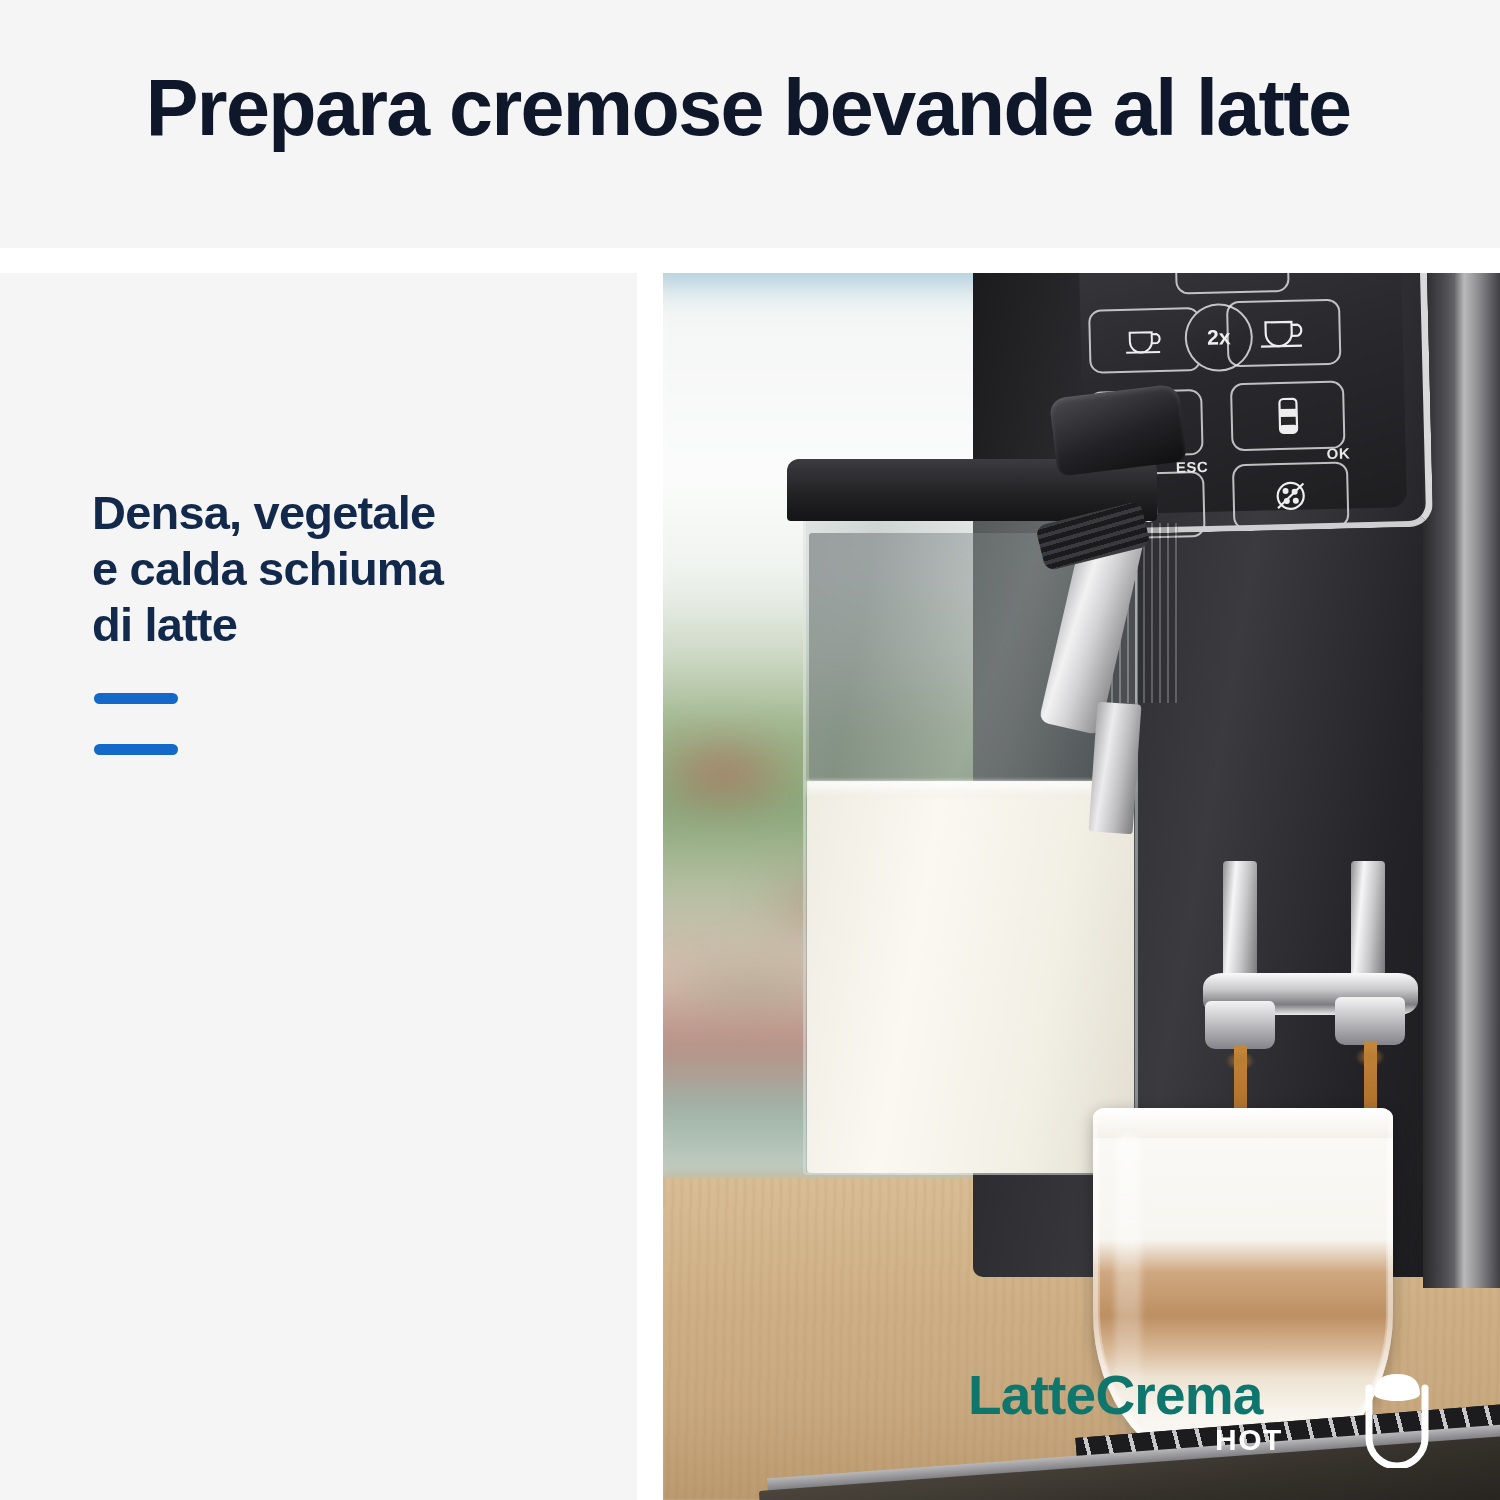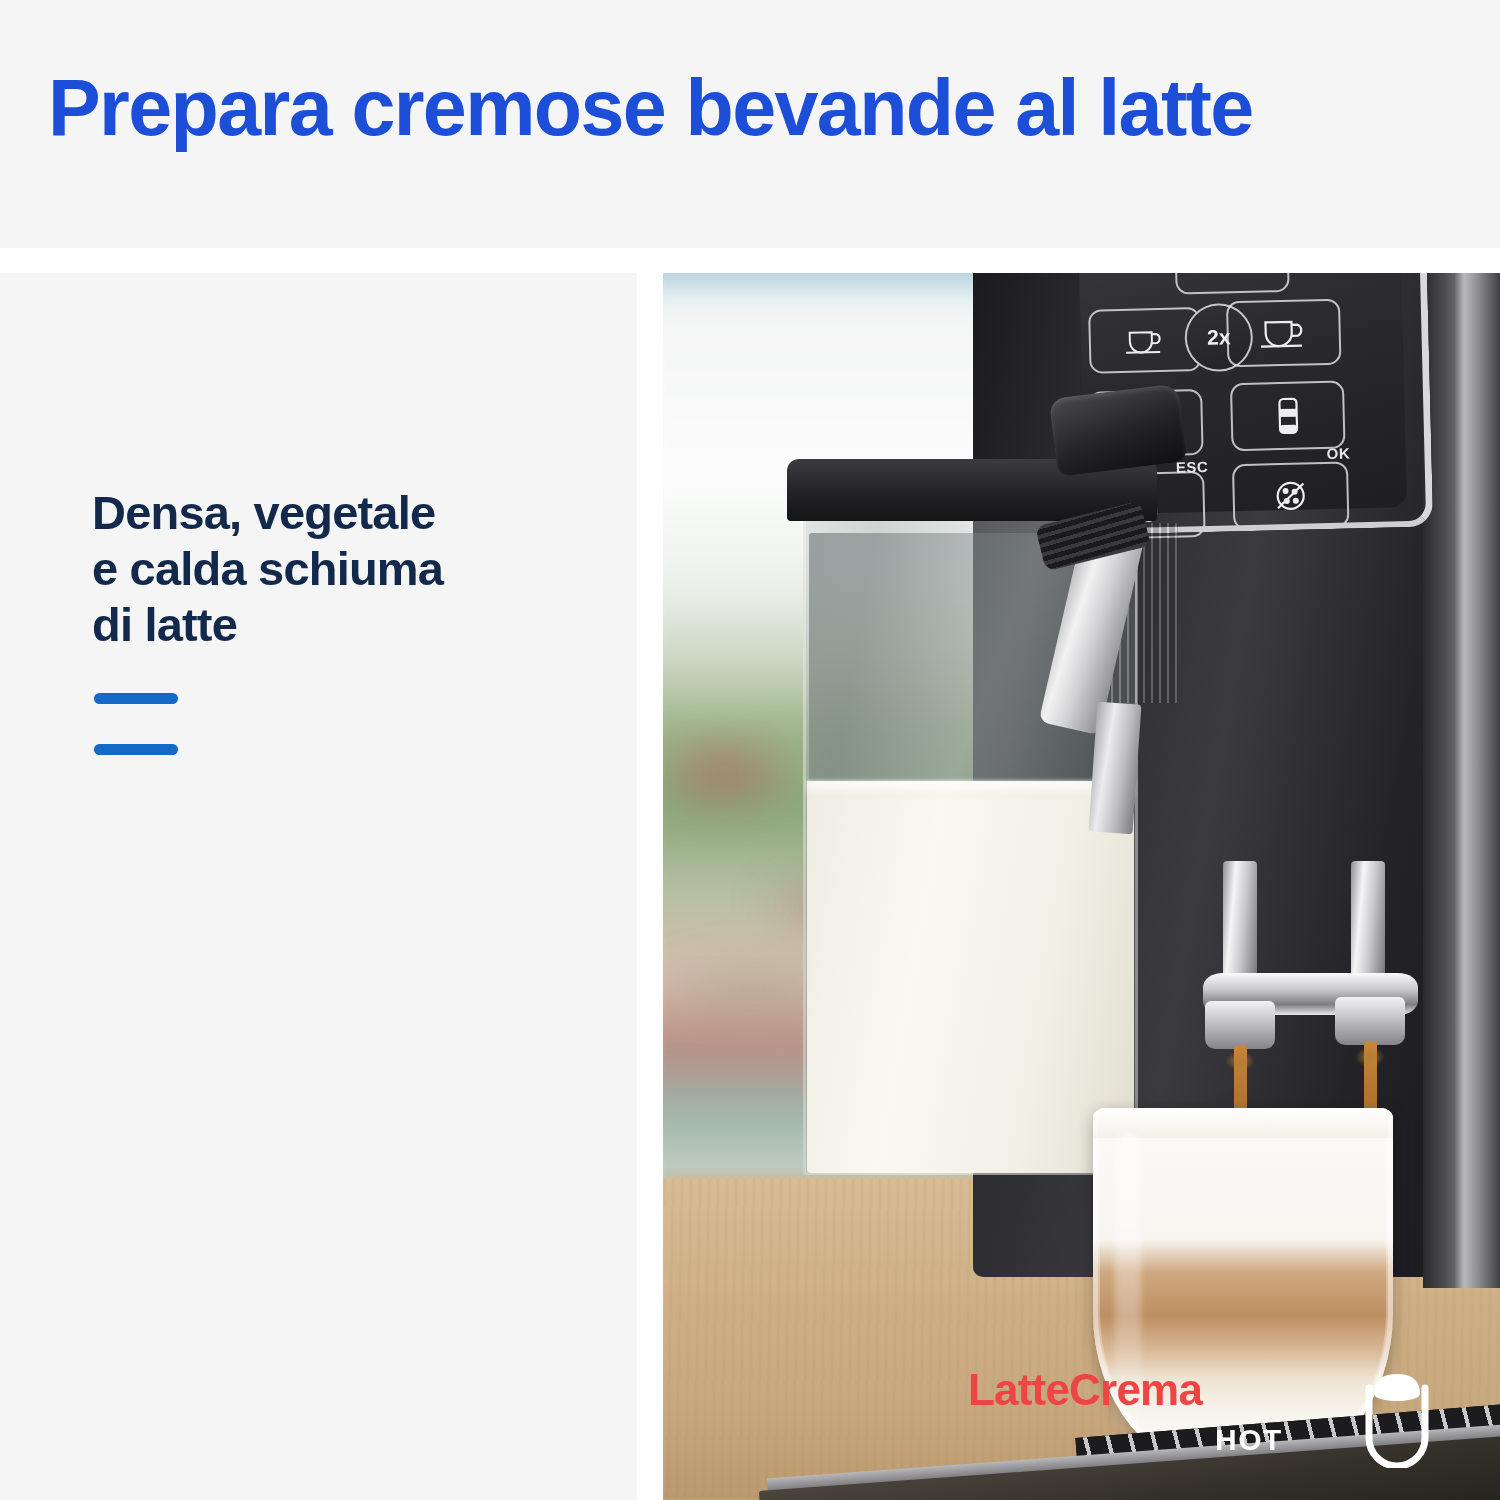--- a/index.html
+++ b/index.html
@@ -29,22 +29,23 @@
   }
   .headline {
     position: absolute;
     left: 48px;
     top: 68px;
     width: 1400px;
     font-size: 79px;
     font-weight: bold;
     letter-spacing: -1.6px;
     line-height: 1.0;
-    color: #1d4ed8;
+    color: #0f172a;
     white-space: nowrap;
+    text-align: center;
   }
 
   
   .left-panel {
     position: absolute;
     left: 0;
     top: 273px;
     width: 637px;
     height: 1227px;
     background: #f5f5f5;
@@ -467,23 +468,23 @@
     position: absolute;
     left: 968px;
     top: 1368px;
     width: 470px;
     height: 112px;
   }
   .lc-word {
     position: absolute;
     left: 0;
     top: 0;
-    font-size: 44px;
+    font-size: 55px;
     font-weight: bold;
-    color: #ef4444;
+    color: #0f766e;
     letter-spacing: -0.8px;
     line-height: 1;
     white-space: nowrap;
   }
   .lc-hot {
     position: absolute;
     left: 247px;
     top: 57px;
     font-size: 30px;
     font-weight: bold;

